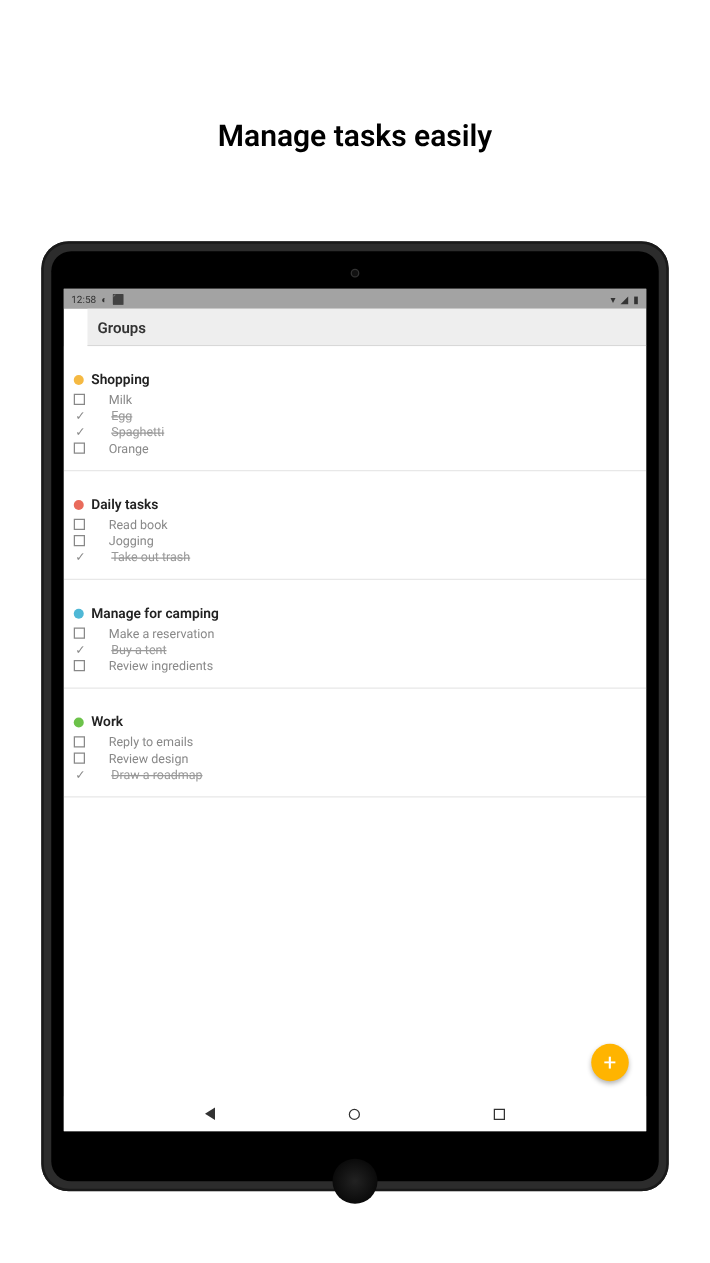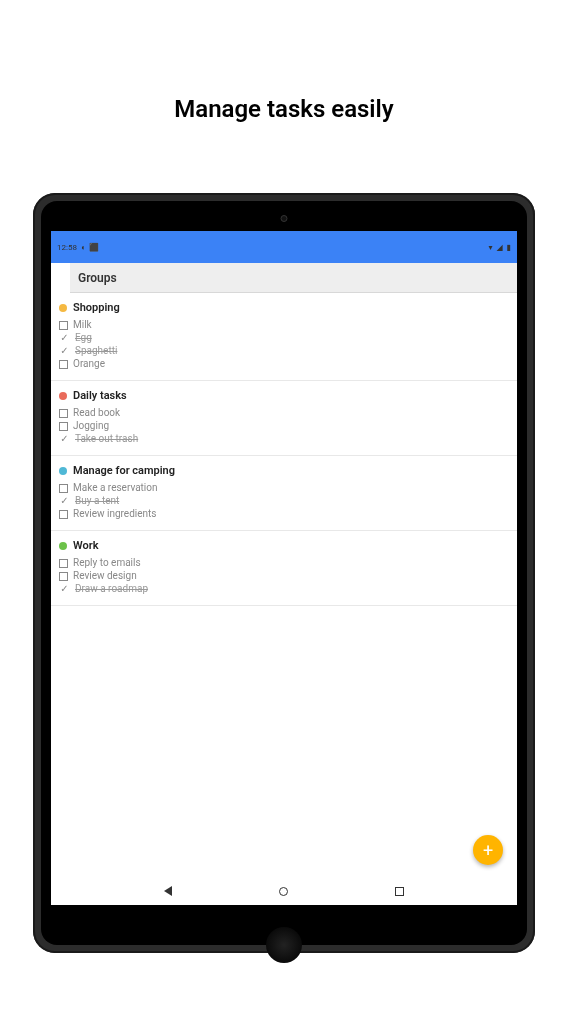--- a/index.html
+++ b/index.html
@@ -62,22 +62,22 @@
       height: 100%;
       background: #fff;
       margin-top: 20px;
       height: calc(100% - 50px);
       display: flex;
       flex-direction: column;
       position: relative;
       overflow: hidden;
     }
     .status-bar {
-      height: 32px;
-      background: #3b82f6;
+      height: 16px;
+      background: #a3a3a3;
       display: flex;
       align-items: center;
       justify-content: space-between;
       padding: 0 6px;
       font-size: 8px;
       color: #333;
     }
     .status-left, .status-right {
       display: flex;
       align-items: center;
@@ -96,42 +96,43 @@
       margin-left: 19px;
     }
     .content {
       flex: 1;
       background: #fff;
       overflow-y: auto;
     }
     .group {
       padding: 8px 8px 10px 8px;
       border-bottom: 1px solid #e8e8e8;
+      margin-top: 12px;
     }
     .group-header {
       display: flex;
       align-items: center;
       gap: 6px;
       margin-bottom: 4px;
     }
     .color-dot {
       width: 8px;
       height: 8px;
       border-radius: 50%;
       flex-shrink: 0;
     }
     .group-title {
       font-size: 11px;
       font-weight: 600;
       color: #222;
     }
     .task-row {
       display: flex;
-      align-items: flex-end;
-      gap: 5px;
+      align-items: flex-start;
+      gap: 19px;
       padding: 1px 0 1px 0;
     }
     .checkbox-empty {
       width: 9px;
       height: 9px;
       border: 1.2px solid #888;
       flex-shrink: 0;
     }
     .checkmark {
       width: 11px;

